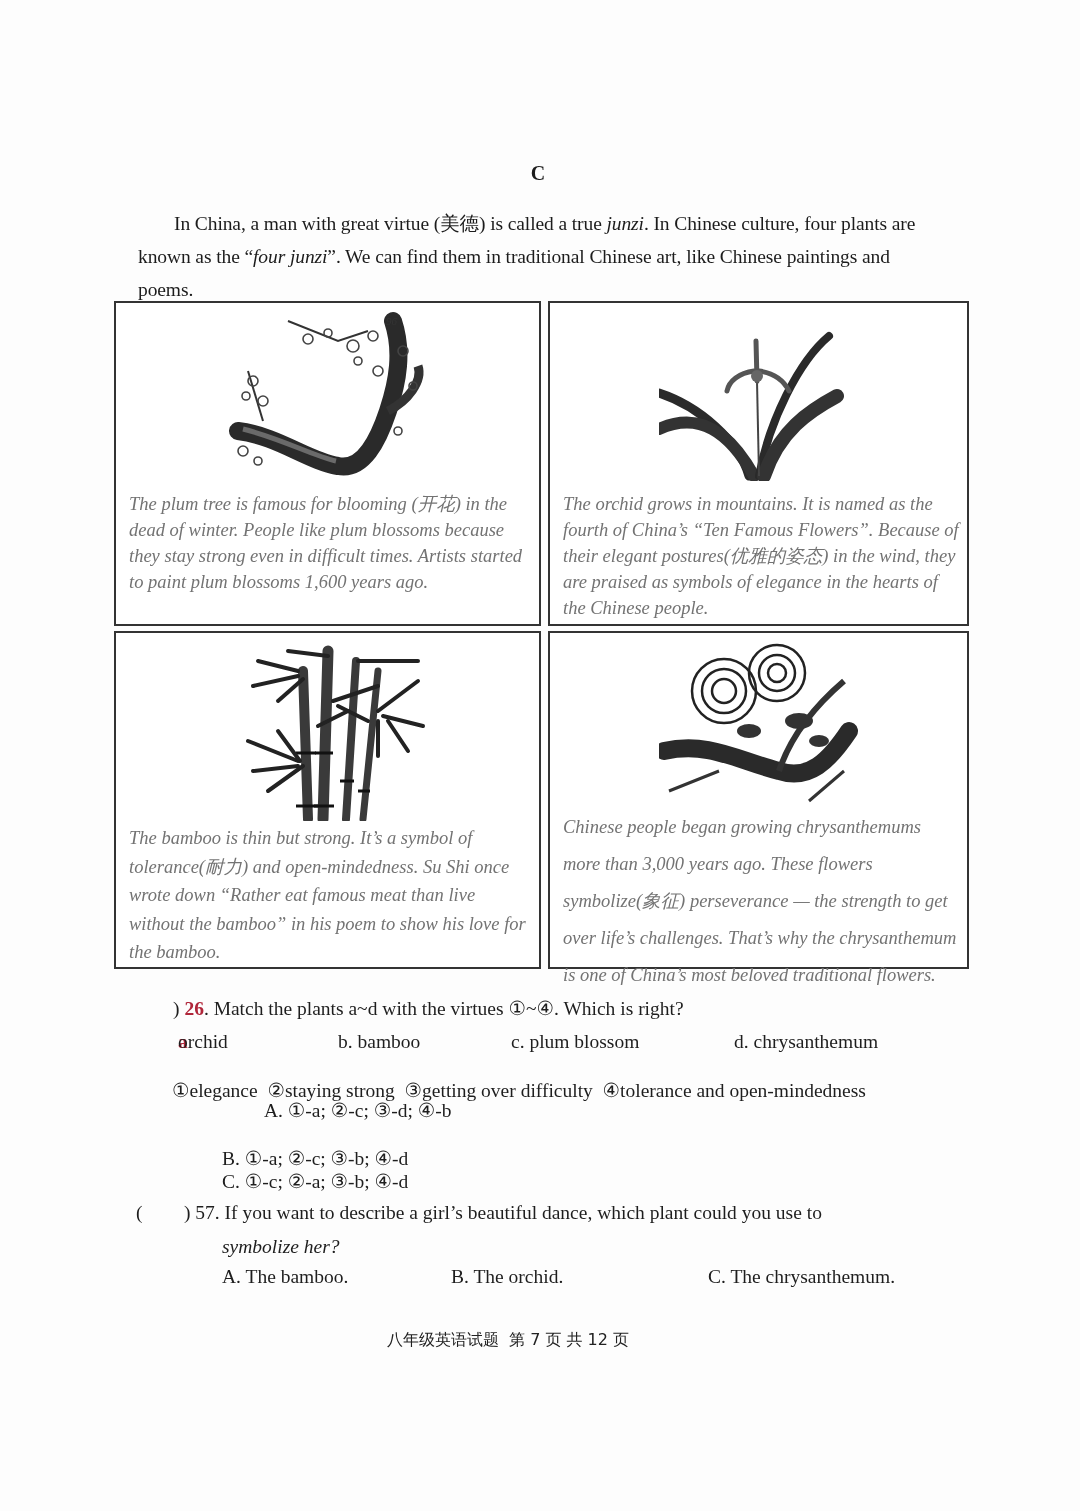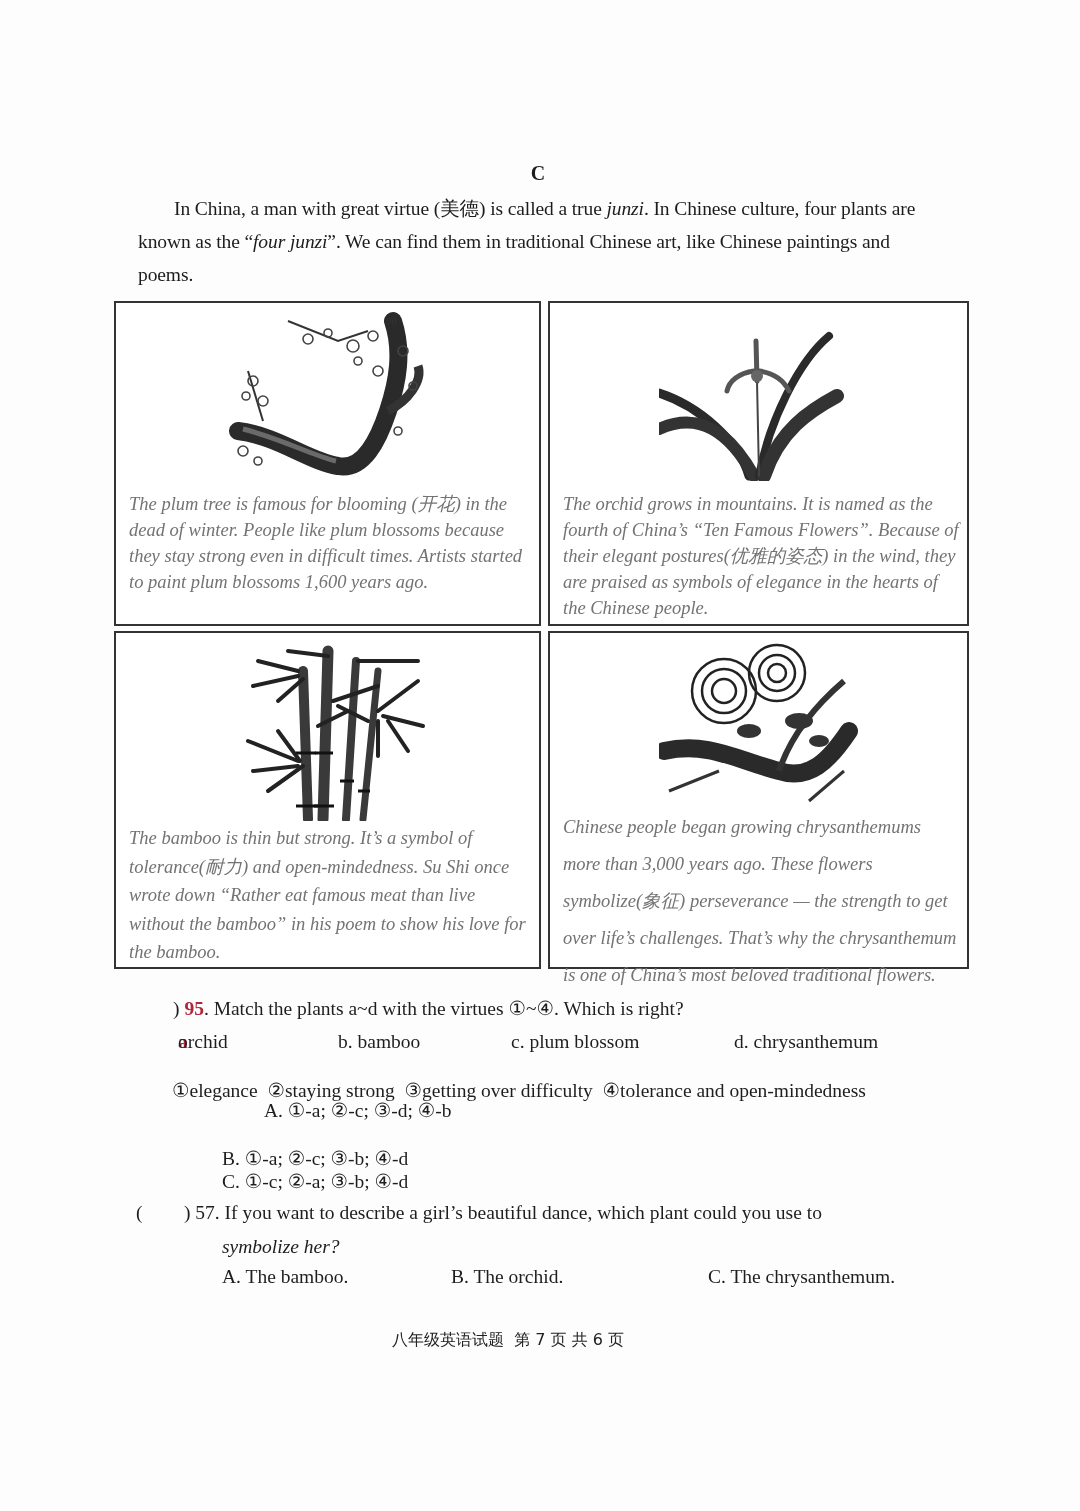--- a/index.html
+++ b/index.html
@@ -1,21 +1,21 @@
 <!DOCTYPE html>
 <html><head>
   <meta charset="utf-8">
   <style>
     * { box-sizing: border-box; margin: 0; padding: 0; }
     html, body { width: 1080px; height: 1511px; background: #fdfdfd; }
     body { position: relative; font-family: "Liberation Serif", "DejaVu Serif", serif; color: #1c1c1c; overflow: hidden; }
 
     .section-letter { position: absolute; left: 0; width: 1076px; top: 162px; text-align: center; font-size: 20px; font-weight: bold; }
     .intro { position: absolute; left: 138px; top: 192px; width: 800px; font-size: 19.5px; line-height: 33px; letter-spacing: -0.1px; }
-    .intro p { text-indent: 36px; }
+    .intro p { text-indent: 36px; margin-top: 15px; }
     .intro i { font-style: italic; }
 
     .card { position: absolute; border: 2px solid #333; background: #fff; }
     .card-left { left: 114px; width: 427px; }
     .card-right { left: 548px; width: 421px; }
     .row1 { top: 301px; height: 325px; }
     .row2 { top: 631px; height: 338px; }
     .card .pic { position: absolute; top: 8px; left: 50%; transform: translateX(-50%); }
     .card .caption { position: absolute; left: 13px; right: 8px; font-style: italic; font-size: 18.5px; line-height: 26px; color: #737373; }
     .row1 .caption { top: 188px; }
@@ -143,21 +143,21 @@
         <ellipse cx="90" cy="90" rx="12" ry="7"></ellipse>
         <ellipse cx="140" cy="80" rx="14" ry="8"></ellipse>
         <ellipse cx="160" cy="100" rx="10" ry="6"></ellipse>
       </g>
   </svg>
   <div class="caption">Chinese people began growing chrysanthemums more than 3,000 years ago. These flowers symbolize(象征) perseverance — the strength to get over life’s challenges. That’s why the chrysanthemum is one of China’s most beloved traditional flowers.</div>
 </div>
 
 <div class="q q56">
   <span>)</span>
-  <span class="mark">95</span><span>. Match the plants a~d with the virtues ①~④. Which is right?</span>
+  <span class="mark">26</span><span>. Match the plants a~d with the virtues ①~④. Which is right?</span>
 </div>
 <div class="q opts-row">
   <span style="left:0">
       <span class="mark">a</span>
       <span> orchid</span>
     </span>
   <span style="left:160px">b. bamboo</span>
   <span style="left:333px">c. plum blossom</span>
   <span style="left:556px">d. chrysanthemum</span>
 </div>
@@ -167,13 +167,13 @@
 <div class="q choice cC">C. ①-c; ②-a; ③-b; ④-d</div>
 
 <div class="q q57">
   <span class="paren">(</span><span>) 57. If you want to describe a girl’s beautiful dance, which plant could you use to</span>
 </div>
 <div class="q q57b">symbolize her?</div>
 <div class="q ans57" style="left:222px">A. The bamboo.</div>
 <div class="q ans57" style="left:451px">B. The orchid.</div>
 <div class="q ans57" style="left:708px">C. The chrysanthemum.</div>
 
-<div class="footer" style="white-space:pre">八年级英语试题  第 7 页 共 6 页</div>
+<div class="footer" style="white-space:pre">八年级英语试题  第 7 页 共 12 页</div>
 
 </body></html>

